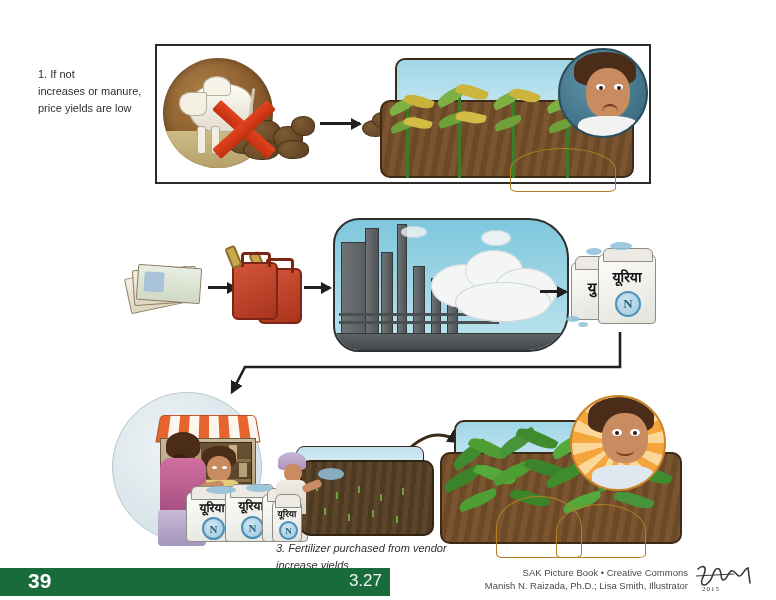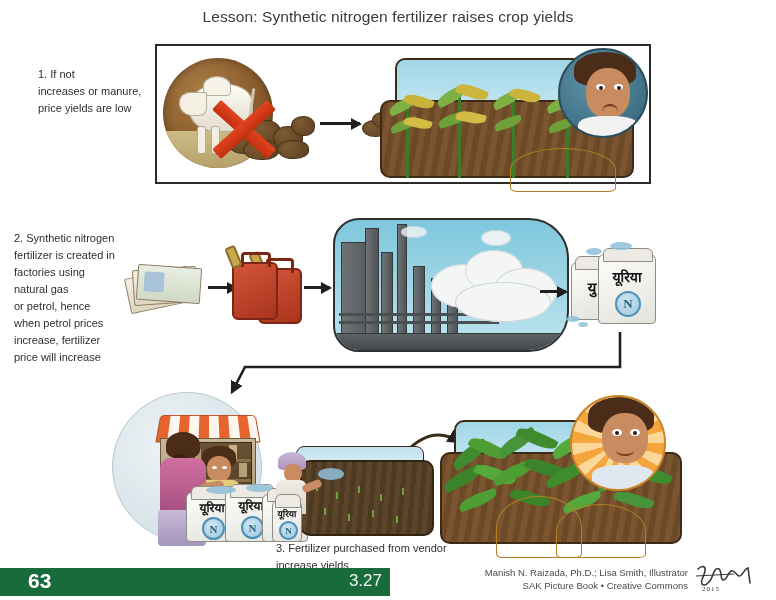--- a/index.html
+++ b/index.html
@@ -171,21 +171,20 @@
     font-size:9.5px;line-height:13px;color:#4a4a4a;}
   .signature{position:absolute;left:694px;top:563px;width:70px;height:34px;
     font-family:"Liberation Serif",serif;color:#3a3a3a;}
   .sig-year{position:absolute;left:8px;top:22px;font-size:7px;letter-spacing:1px;}
 </style>
 </head>
 <body>
 
 <div class="page">
 
-  <div class="title">Lesson: Synthetic nitrogen fertilizer raises crop yields</div>
 
   <div class="caption" style="left:38px;top:66px;">
     <div>1. If not</div>
     <div>increases or manure,</div>
     <div>price yields are low</div>
   </div>
 
   <div class="panel1-frame"></div>
 
   <div class="circle cow-circle">
@@ -255,30 +254,20 @@
     <div class="hair" style="left:14px;top:2px;width:62px;height:34px;border-radius:50% 50% 30% 30%;"></div>
     <div class="face skin" style="position:absolute;left:26px;top:18px;width:44px;height:50px;border-radius:46% 46% 44% 44%;"></div>
     <div style="position:absolute;left:36px;top:34px;width:9px;height:6px;background:#fff;border-radius:50%;"></div>
     <div style="position:absolute;left:54px;top:34px;width:9px;height:6px;background:#fff;border-radius:50%;"></div>
     <div style="position:absolute;left:39px;top:36px;width:4px;height:4px;background:#2a1a10;border-radius:50%;"></div>
     <div style="position:absolute;left:57px;top:36px;width:4px;height:4px;background:#2a1a10;border-radius:50%;"></div>
     <div style="position:absolute;left:42px;top:54px;width:16px;height:6px;border-top:2px solid #6b3a22;border-radius:50%/100% 100% 0 0;"></div>
     <div style="position:absolute;left:18px;top:66px;width:60px;height:22px;background:#f2f2f2;border-radius:40% 40% 0 0;"></div>
   </div>
 
-  <div class="caption" style="left:14px;top:230px;">
-    <div>2. Synthetic nitrogen</div>
-    <div>fertilizer is created in</div>
-    <div>factories using</div>
-    <div>natural gas</div>
-    <div>or petrol, hence</div>
-    <div>when petrol prices</div>
-    <div>increase, fertilizer</div>
-    <div>price will increase</div>
-  </div>
 
   <div class="money">
     <div class="note" style="left:0;top:14px;transform:rotate(-12deg);"></div>
     <div class="note" style="left:6px;top:10px;transform:rotate(-4deg);"></div>
     <div class="note" style="left:10px;top:8px;transform:rotate(4deg);background:linear-gradient(#e8eee2,#cfd9c4);">
       <div style="position:absolute;left:6px;top:6px;width:20px;height:20px;background:#a8c2d8;border-radius:2px;"></div>
     </div>
   </div>
 
   <div class="arrow-h" style="left:208px;top:286px;width:28px;"></div>
@@ -455,31 +444,31 @@
     <div class="hair" style="left:16px;top:0px;width:66px;height:36px;border-radius:50% 50% 28% 28%;"></div>
     <div class="face skin" style="position:absolute;left:30px;top:16px;width:46px;height:50px;border-radius:46% 46% 44% 44%;"></div>
     <div style="position:absolute;left:40px;top:32px;width:10px;height:7px;background:#fff;border-radius:50%;"></div>
     <div style="position:absolute;left:58px;top:32px;width:10px;height:7px;background:#fff;border-radius:50%;"></div>
     <div style="position:absolute;left:43px;top:34px;width:4px;height:4px;background:#2a1a10;border-radius:50%;"></div>
     <div style="position:absolute;left:61px;top:34px;width:4px;height:4px;background:#2a1a10;border-radius:50%;"></div>
     <div style="position:absolute;left:44px;top:48px;width:18px;height:9px;border-bottom:2.5px solid #7b3f22;border-radius:0 0 50% 50%;"></div>
     <div style="position:absolute;left:20px;top:68px;width:62px;height:24px;background:#dfe8f0;border-radius:40% 40% 0 0;"></div>
   </div>
 
-  <div class="caption" style="left:276px;top:540px;">
+  <div class="caption" style="left:276px;top:540px;font-style:italic;">
     <div>3. Fertilizer purchased from vendor</div>
     <div>increase yields</div>
   </div>
 
   <div class="greenbar"></div>
-  <div class="pagenum">63</div>
+  <div class="pagenum">39</div>
   <div class="secnum">3.27</div>
   <div class="credits">
+    <div>SAK Picture Book • Creative Commons</div>
     <div>Manish N. Raizada, Ph.D.; Lisa Smith, Illustrator</div>
-    <div>SAK Picture Book • Creative Commons</div>
   </div>
   <div class="signature">
     <svg width="70" height="26" viewBox="0 0 70 26">
       <path d="M4 6 C8 2, 12 3, 11 8 C10 14, 6 18, 8 21 C10 24, 16 20, 18 14
                C20 8, 22 4, 25 6 C28 8, 26 16, 29 17 C32 18, 34 10, 37 8
                C40 6, 42 12, 45 13 C48 14, 50 6, 54 5 L 56 20" fill="none" stroke="#3a3a3a" stroke-width="1.6" stroke-linecap="round"></path>
       <path d="M2 13 L 40 11" fill="none" stroke="#3a3a3a" stroke-width="1.2"></path>
     </svg>
     <div class="sig-year">2015</div>
   </div>

